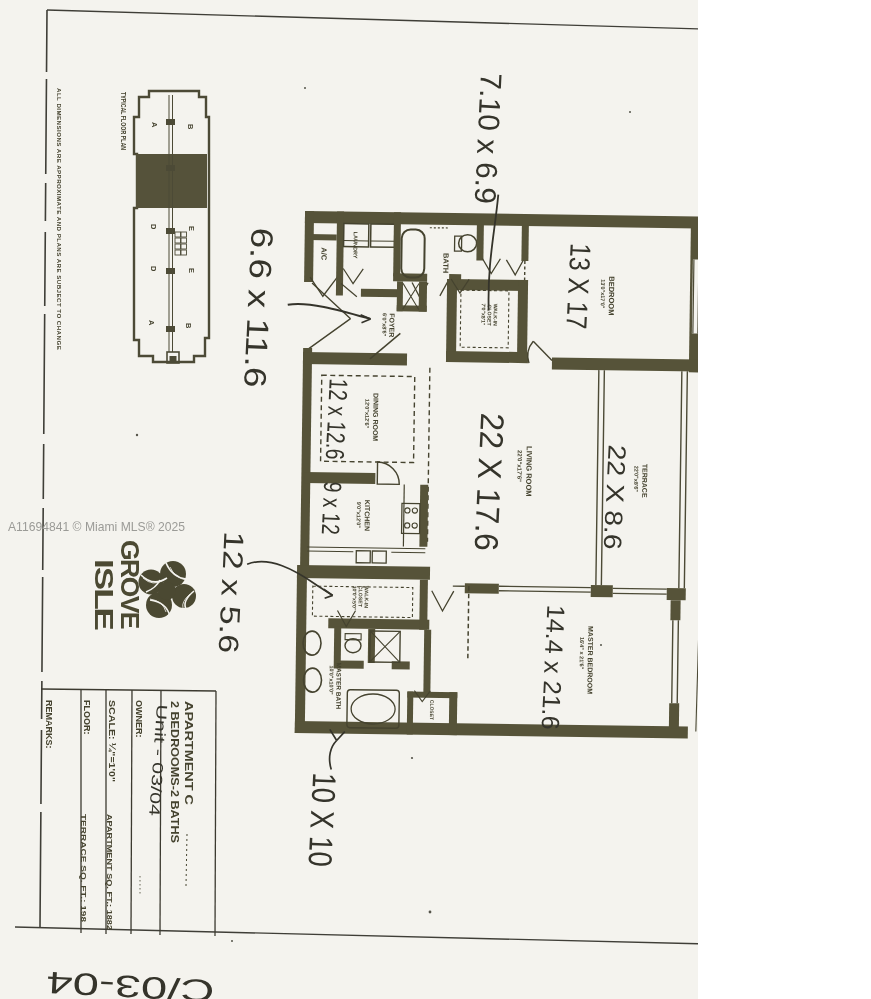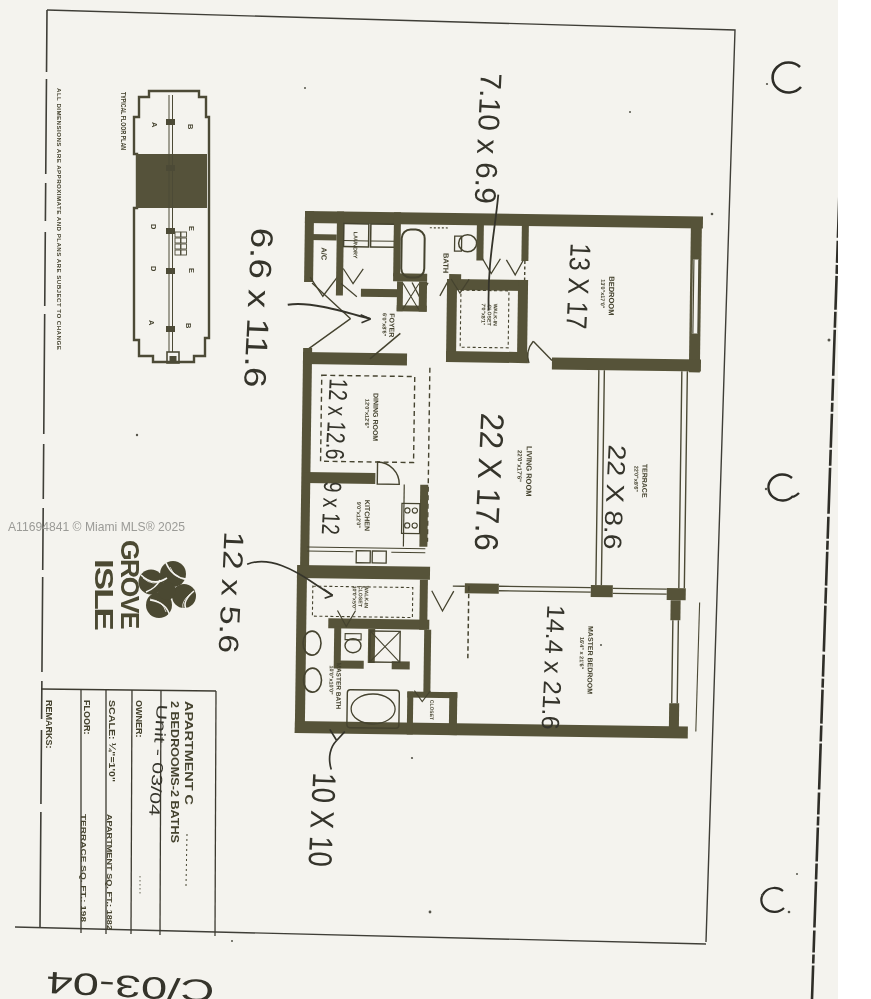--- a/index.html
+++ b/index.html
@@ -1,15 +1,15 @@
 <!DOCTYPE html>
 <html><head><meta charset="utf-8">
 <style>
 html,body{margin:0;padding:0;}
-#page{position:relative;width:838px;height:999px;background:#4d7c0f;overflow:hidden;}
+#page{position:relative;width:698px;height:999px;background:#4d7c0f;overflow:hidden;}
 text{font-family:"Liberation Sans",sans-serif;}
 .pt{font-weight:bold;fill:#45432f;}
 .hw{fill:#35342b;}
 </style></head><body>
 <div id="page">
 <svg width="871" height="999" viewBox="0 0 871 999" shape-rendering="auto">
 
 <rect x="0" y="0" width="871" height="999" fill="#f4f3ee"></rect>
 
 <rect x="840" y="0" width="31" height="999" fill="#eeede7"></rect>

